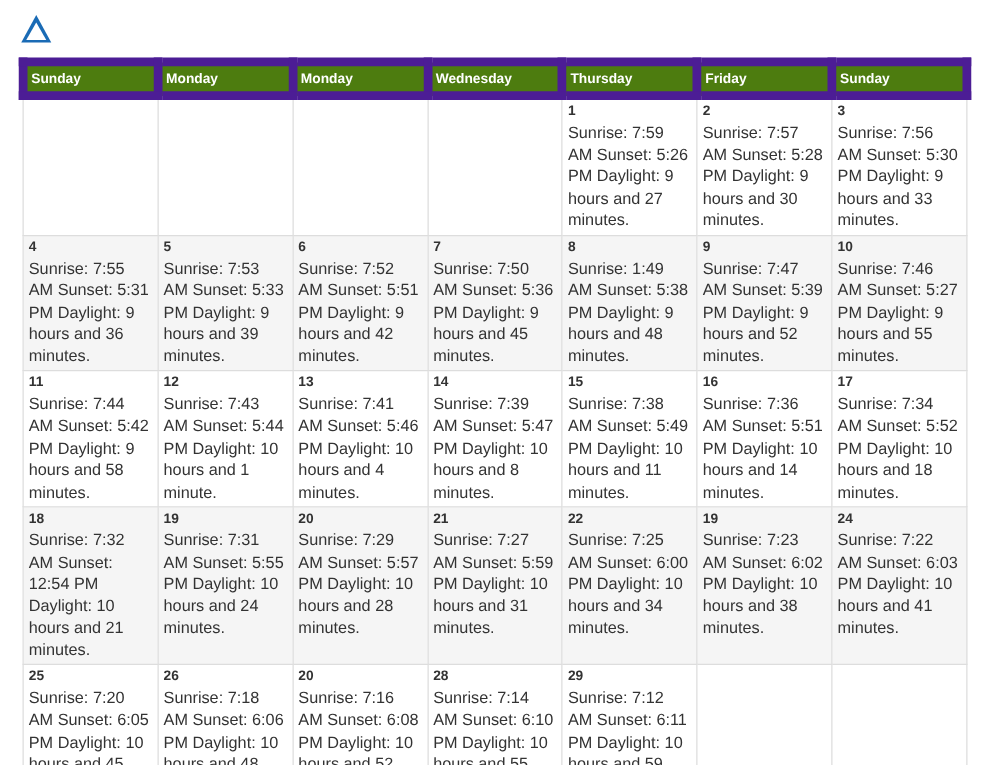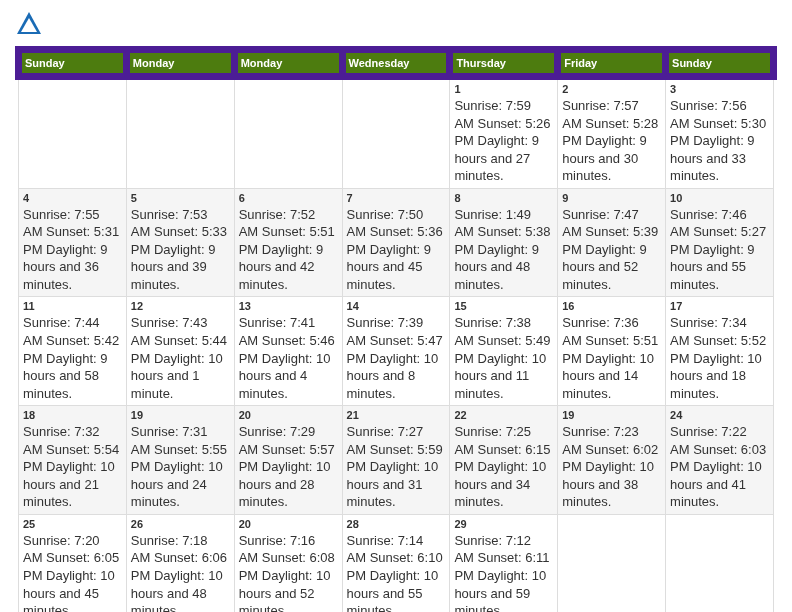--- a/index.html
+++ b/index.html
@@ -258,21 +258,21 @@
             <div class="day-info">Sunrise: 7:34 AM
 Sunset: 5:52 PM
 Daylight: 10 hours
 and 18 minutes.</div>
           </td>
         </tr>
         <tr>
           <td>
             <span class="day-num">18</span>
             <div class="day-info">Sunrise: 7:32 AM
-Sunset: 5:54 PM
+Sunset: 12:54 PM
 Daylight: 10 hours
 and 21 minutes.</div>
           </td>
           <td>
             <span class="day-num">19</span>
             <div class="day-info">Sunrise: 7:31 AM
 Sunset: 5:55 PM
 Daylight: 10 hours
 and 24 minutes.</div>
           </td>
@@ -286,21 +286,21 @@
           <td>
             <span class="day-num">21</span>
             <div class="day-info">Sunrise: 7:27 AM
 Sunset: 5:59 PM
 Daylight: 10 hours
 and 31 minutes.</div>
           </td>
           <td>
             <span class="day-num">22</span>
             <div class="day-info">Sunrise: 7:25 AM
-Sunset: 6:15 PM
+Sunset: 6:00 PM
 Daylight: 10 hours
 and 34 minutes.</div>
           </td>
           <td>
             <span class="day-num">19</span>
             <div class="day-info">Sunrise: 7:23 AM
 Sunset: 6:02 PM
 Daylight: 10 hours
 and 38 minutes.</div>
           </td>

